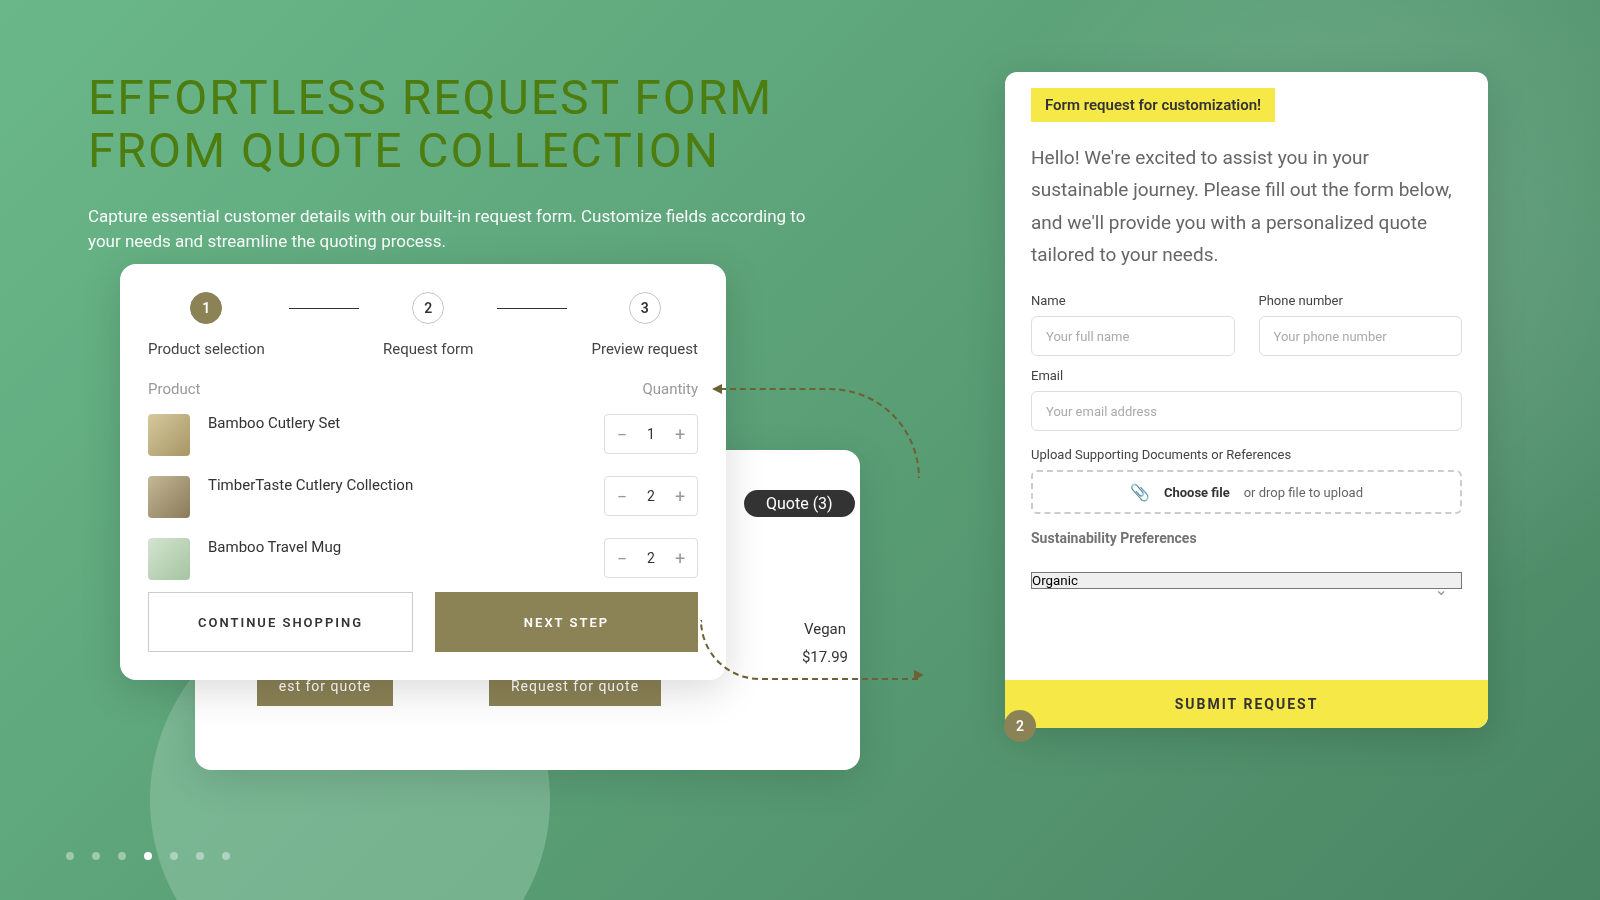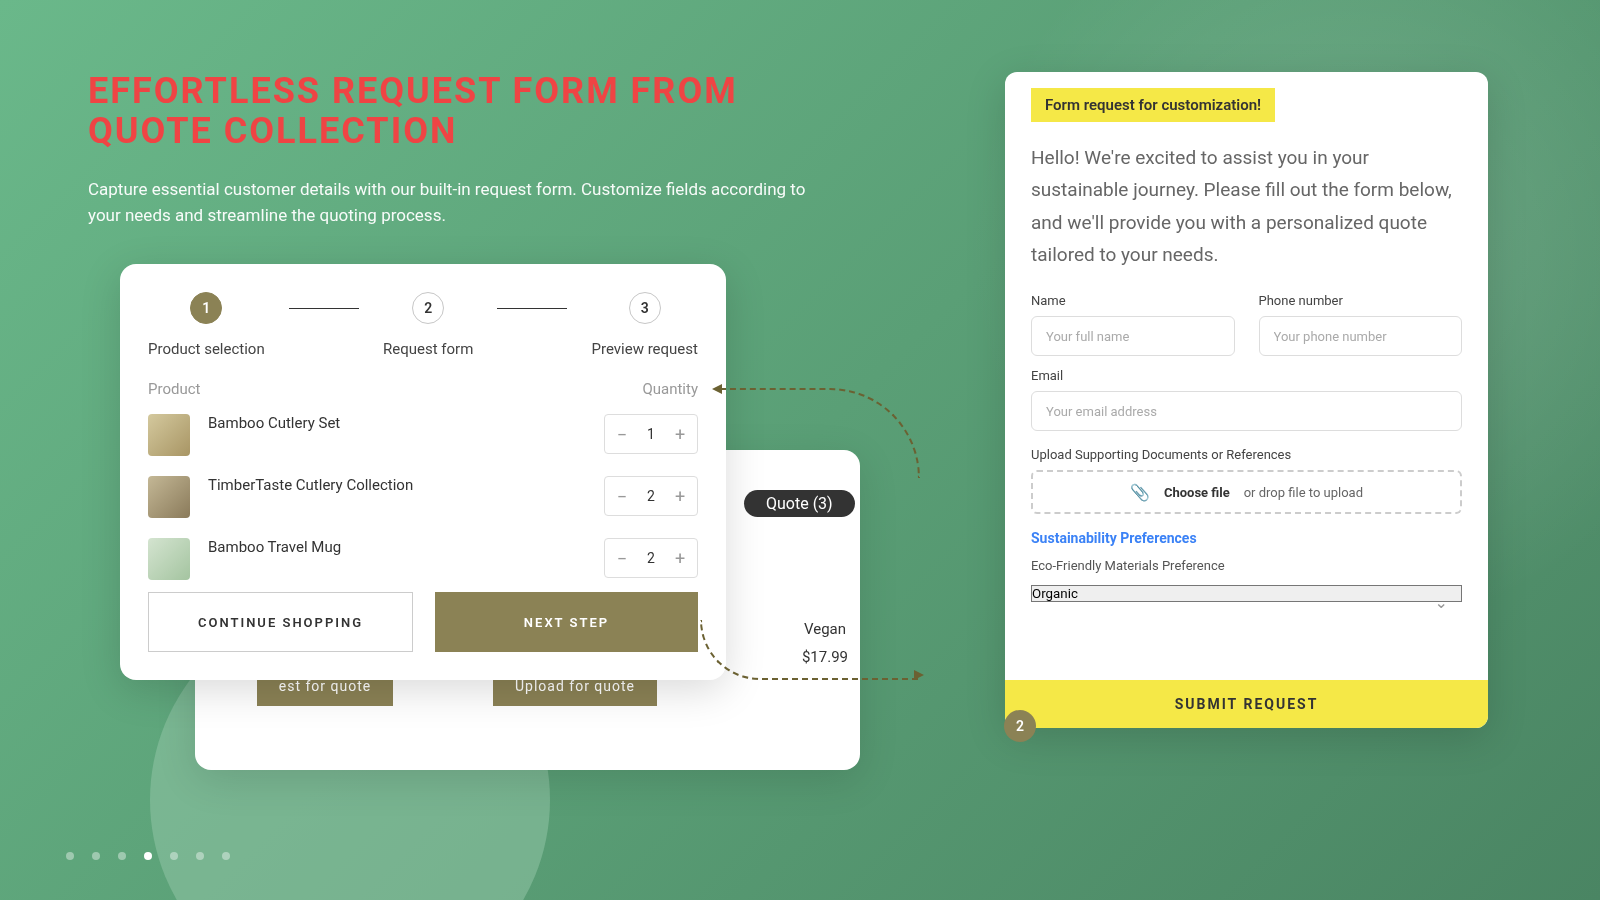--- a/index.html
+++ b/index.html
@@ -1,20 +1,20 @@
 <!DOCTYPE html>
 <html><head>
 <meta charset="utf-8">
 <style>
 *{margin:0;padding:0;box-sizing:border-box;font-family:-apple-system,BlinkMacSystemFont,'Segoe UI',Roboto,sans-serif}
 body{width:1600px;height:900px;background:linear-gradient(135deg,#6ab88a 0%,#5a9f76 50%,#4a8563 100%);position:relative;overflow:hidden}
 body::before{content:'';position:absolute;right:-200px;top:-200px;width:900px;height:900px;border-radius:50%;background:radial-gradient(circle,rgba(255,255,255,0.15) 0%,transparent 60%)}
 body::after{content:'';position:absolute;left:150px;bottom:-100px;width:400px;height:400px;border-radius:50%;background:rgba(150,200,170,0.5)}
 .hero{position:absolute;left:88px;top:72px;width:750px;z-index:5}
-.hero h1{color:#ef4444;font-size:36px;font-weight:700;letter-spacing:2px;line-height:1.1;text-transform:uppercase;margin-bottom:26px}
+.hero h1{color:#4d7c0f;font-size:48px;font-weight:400;letter-spacing:2px;line-height:1.1;text-transform:uppercase;margin-bottom:26px}
 .hero p{color:rgba(255,255,255,0.95);font-size:17px;line-height:1.5}
 .wizard{position:absolute;left:120px;top:264px;width:606px;background:#fff;border-radius:16px;padding:28px 28px 28px 28px;z-index:20;box-shadow:0 10px 40px rgba(0,0,0,0.15)}
 .steps{display:flex;align-items:flex-start;justify-content:space-between;margin-bottom:22px}
 .step{display:flex;flex-direction:column;align-items:center;gap:16px;flex:0 0 auto}
 .step-circle{width:32px;height:32px;border-radius:50%;display:flex;align-items:center;justify-content:center;font-size:14px;font-weight:600;border:1px solid #c7c7c7;background:#fff;color:#333}
 .step-circle.active{background:#8b8255;border-color:#8b8255;color:#fff}
 .step-label{font-size:15px;color:#444}
 .step-line{flex:1;height:1px;background:#333;margin:16px 15px 0 15px;max-width:70px}
 .table-head{display:flex;justify-content:space-between;color:#999;font-size:15px;margin-bottom:16px}
 .prod-row{display:flex;align-items:flex-start;gap:18px;margin-bottom:20px}
@@ -42,21 +42,21 @@
 .form-desc{font-size:19px;color:#666;line-height:1.7}
 .form-body{padding:10px 26px 0;flex:1;overflow:hidden}
 .field-row{display:flex;gap:24px;margin-bottom:12px}
 .field{flex:1;display:flex;flex-direction:column;gap:8px}
 .field label{font-size:13px;color:#444}
 .field input,.field select{height:40px;border:1px solid #ddd;border-radius:6px;padding:0 14px;font-size:13px;color:#333;background:#fff}
 .field input::placeholder{color:#aaa}
 .upload{border:2px dashed #ccc;border-radius:6px;height:44px;display:flex;align-items:center;justify-content:center;gap:14px;font-size:13px;color:#666}
 .upload .clip{font-size:16px}
 .upload .choose{font-weight:700;color:#333}
-.section-head{font-size:14px;font-weight:700;color:#3b82f6;margin-bottom:12px;margin-top:16px}
+.section-head{font-size:14px;font-weight:700;color:#737373;margin-bottom:24px;margin-top:16px}
 .subhead{font-size:13px;color:#555;margin-bottom:10px}
 .select-wrap{position:relative}
 .select-wrap select{width:100%;appearance:none}
 .select-wrap::after{content:'⌄';position:absolute;right:14px;top:10px;color:#999;font-size:16px}
 .submit-bar{background:#f5e847;height:48px;display:flex;align-items:center;justify-content:center;font-size:14px;letter-spacing:2px;font-weight:700;color:#333;margin-top:auto}
 .floating-badge{position:absolute;width:32px;height:32px;border-radius:50%;background:#8b8255;color:#fff;display:flex;align-items:center;justify-content:center;font-size:14px;font-weight:600;z-index:35}
 .badge2{right:564px;top:710px}
 .dots{position:absolute;left:66px;bottom:40px;display:flex;gap:18px;z-index:40}
 .dot{width:8px;height:8px;border-radius:50%;background:rgba(255,255,255,0.4)}
 .dot.active{background:#fff}
@@ -76,21 +76,21 @@
 </div>
 
 <div class="catalog">
   <div class="cat-items">
     <div class="cat-item">
       <div class="price">$5.99 - $12.50</div>
       <span class="rfq">est for quote</span>
     </div>
     <div class="cat-item">
       <div class="price">$28.99 - $31.00</div>
-      <span class="rfq">Upload for quote</span>
+      <span class="rfq">Request for quote</span>
     </div>
     <div class="cat-item">
       <div class="cat-name">Vegan</div>
       <div class="price">$17.99</div>
     </div>
   </div>
 </div>
 
 <div class="wizard">
   <div class="steps">
@@ -178,21 +178,20 @@
     </div>
     <div class="field" style="margin-bottom:14px">
       <label>Upload Supporting Documents or References</label>
       <div class="upload">
         <span class="clip">📎</span>
         <span class="choose">Choose file</span>
         <span>or drop file to upload</span>
       </div>
     </div>
     <div class="section-head">Sustainability Preferences</div>
-    <div class="subhead">Eco-Friendly Materials Preference</div>
     <div class="select-wrap">
       <select>
         <option>Organic</option>
       </select>
     </div>
   </div>
   <div class="submit-bar">SUBMIT REQUEST</div>
 </div>
 
 <div class="floating-badge badge2">2</div>

